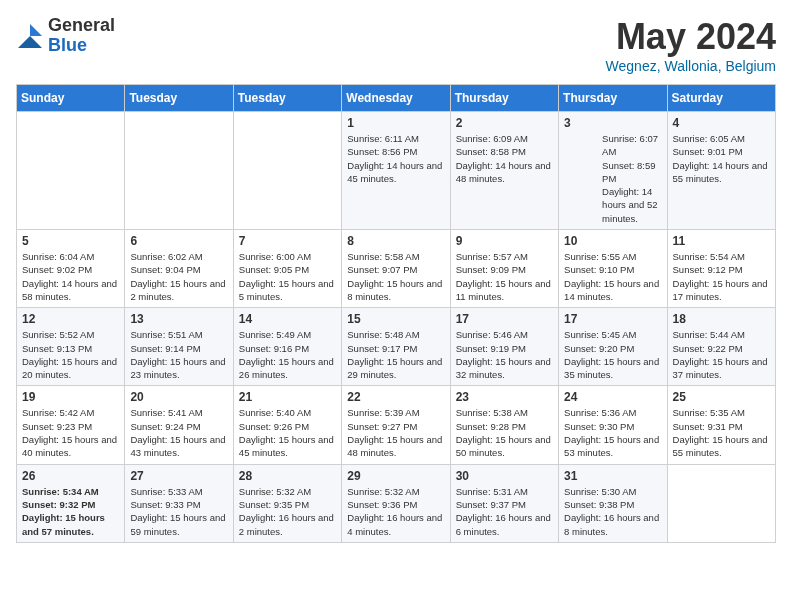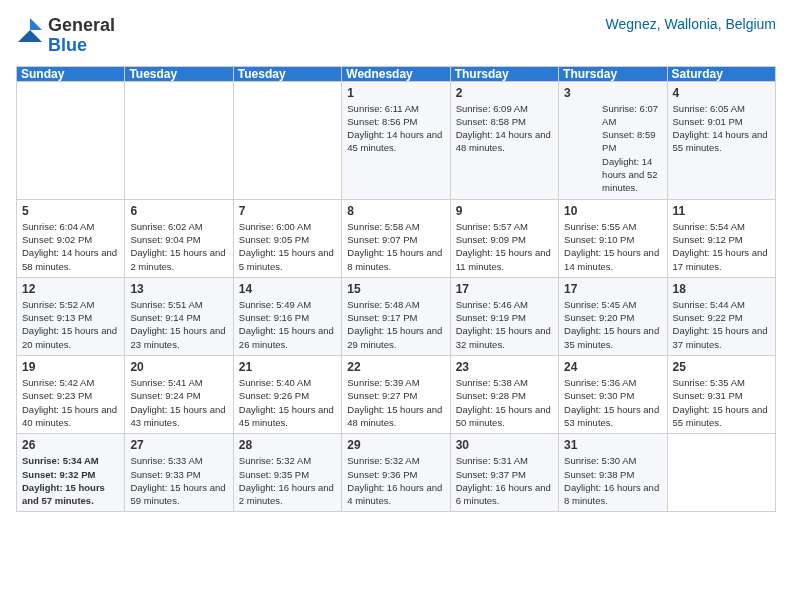--- a/index.html
+++ b/index.html
@@ -11,20 +11,21 @@
       padding: 16px;
     }
     .header {
       display: flex;
       justify-content: space-between;
       align-items: flex-start;
       margin-bottom: 10px;
     }
     .logo {
       display: flex;
+      align-items: center;
     }
     .logo-text {
       display: flex;
       flex-direction: column;
       line-height: 1.1;
     }
     .logo-general {
       font-size: 18px;
       font-weight: bold;
       color: #333;
@@ -53,21 +54,21 @@
     }
     table {
       width: 100%;
       border-collapse: collapse;
     }
     thead tr th {
       background-color: #2a7ad5;
       color: #fff;
       font-size: 12px;
       font-weight: bold;
-      padding: 0 4px;
+      padding: 6px 4px;
       text-align: left;
       border: 1px solid #ccc;
     }
     tbody tr td {
       vertical-align: top;
       border: 1px solid #d0d0d0;
       padding: 4px 5px;
       font-size: 10px;
       color: #333;
       width: 14.28%;
@@ -103,20 +104,21 @@
     <svg class="logo-icon" viewBox="0 0 28 28">
       <polygon points="14,2 26,14 14,14" fill="#2a7ad5"></polygon>
       <polygon points="14,14 26,26 2,26" fill="#1a5fa0"></polygon>
     </svg>
     <div class="logo-text">
       <span class="logo-general">General</span>
       <span class="logo-blue">Blue</span>
     </div>
   </div>
   <div class="title-block">
+    <div class="month-year">May 2024</div>
     <div class="location">Wegnez, Wallonia, Belgium</div>
   </div>
 </div>
 
 <table>
   <thead>
     <tr>
     <th>Sunday</th>
         <th>Tuesday</th>
         <th>Tuesday</th>

